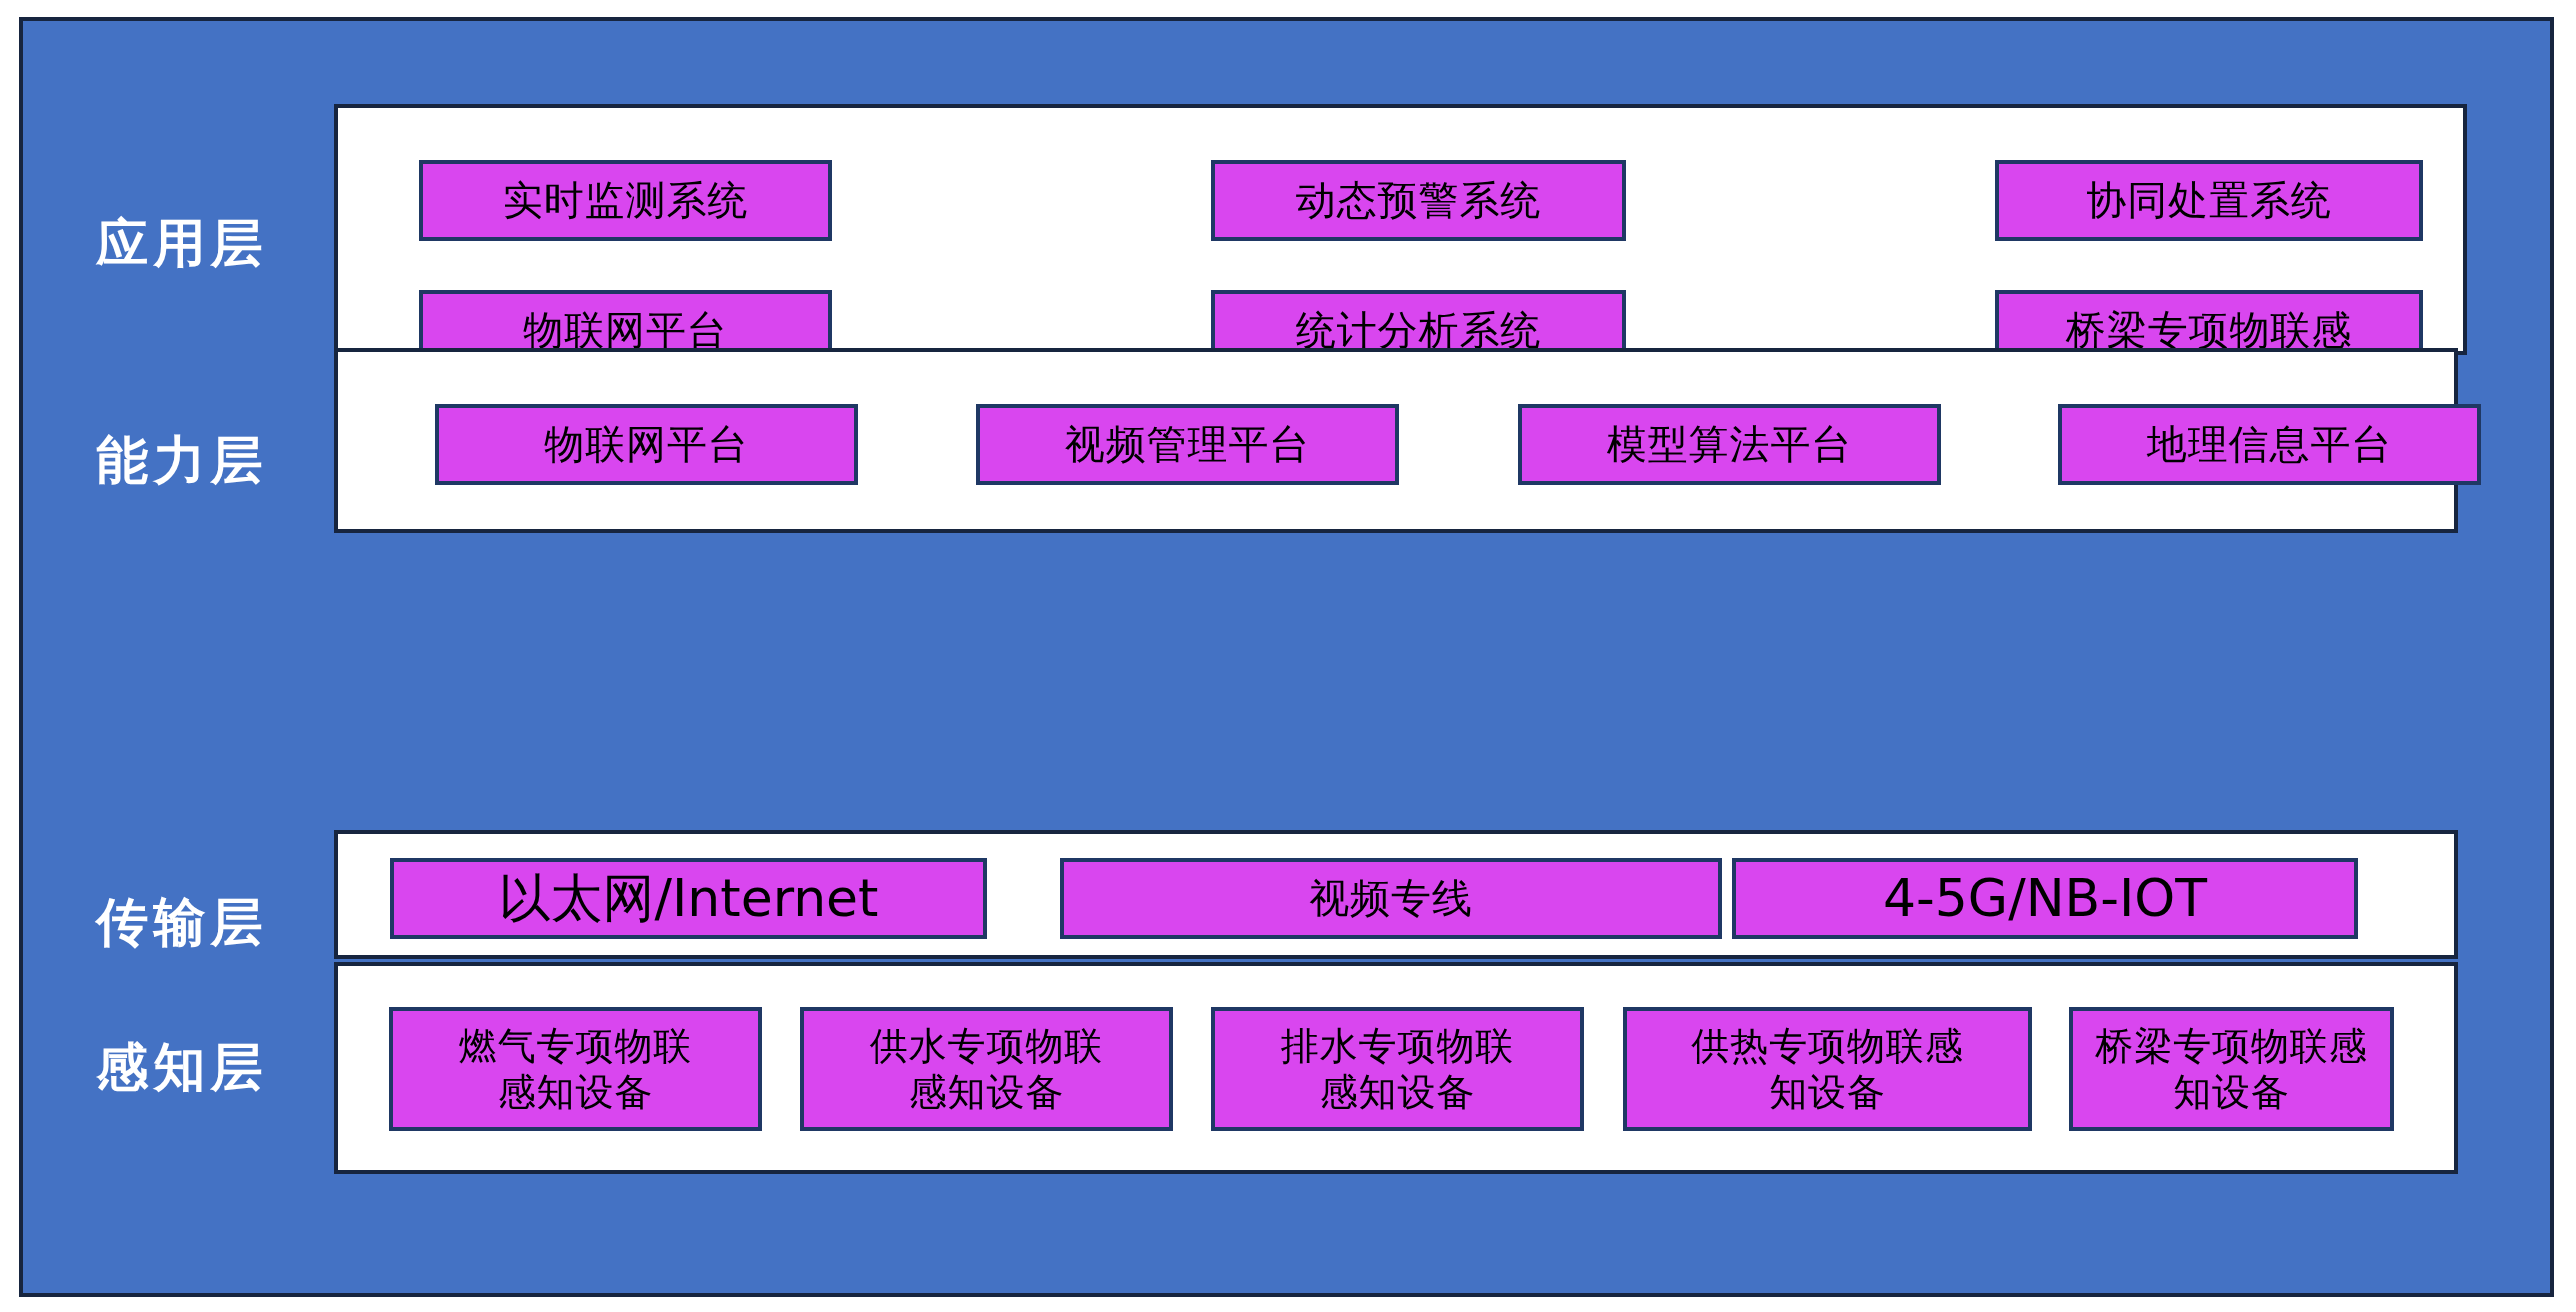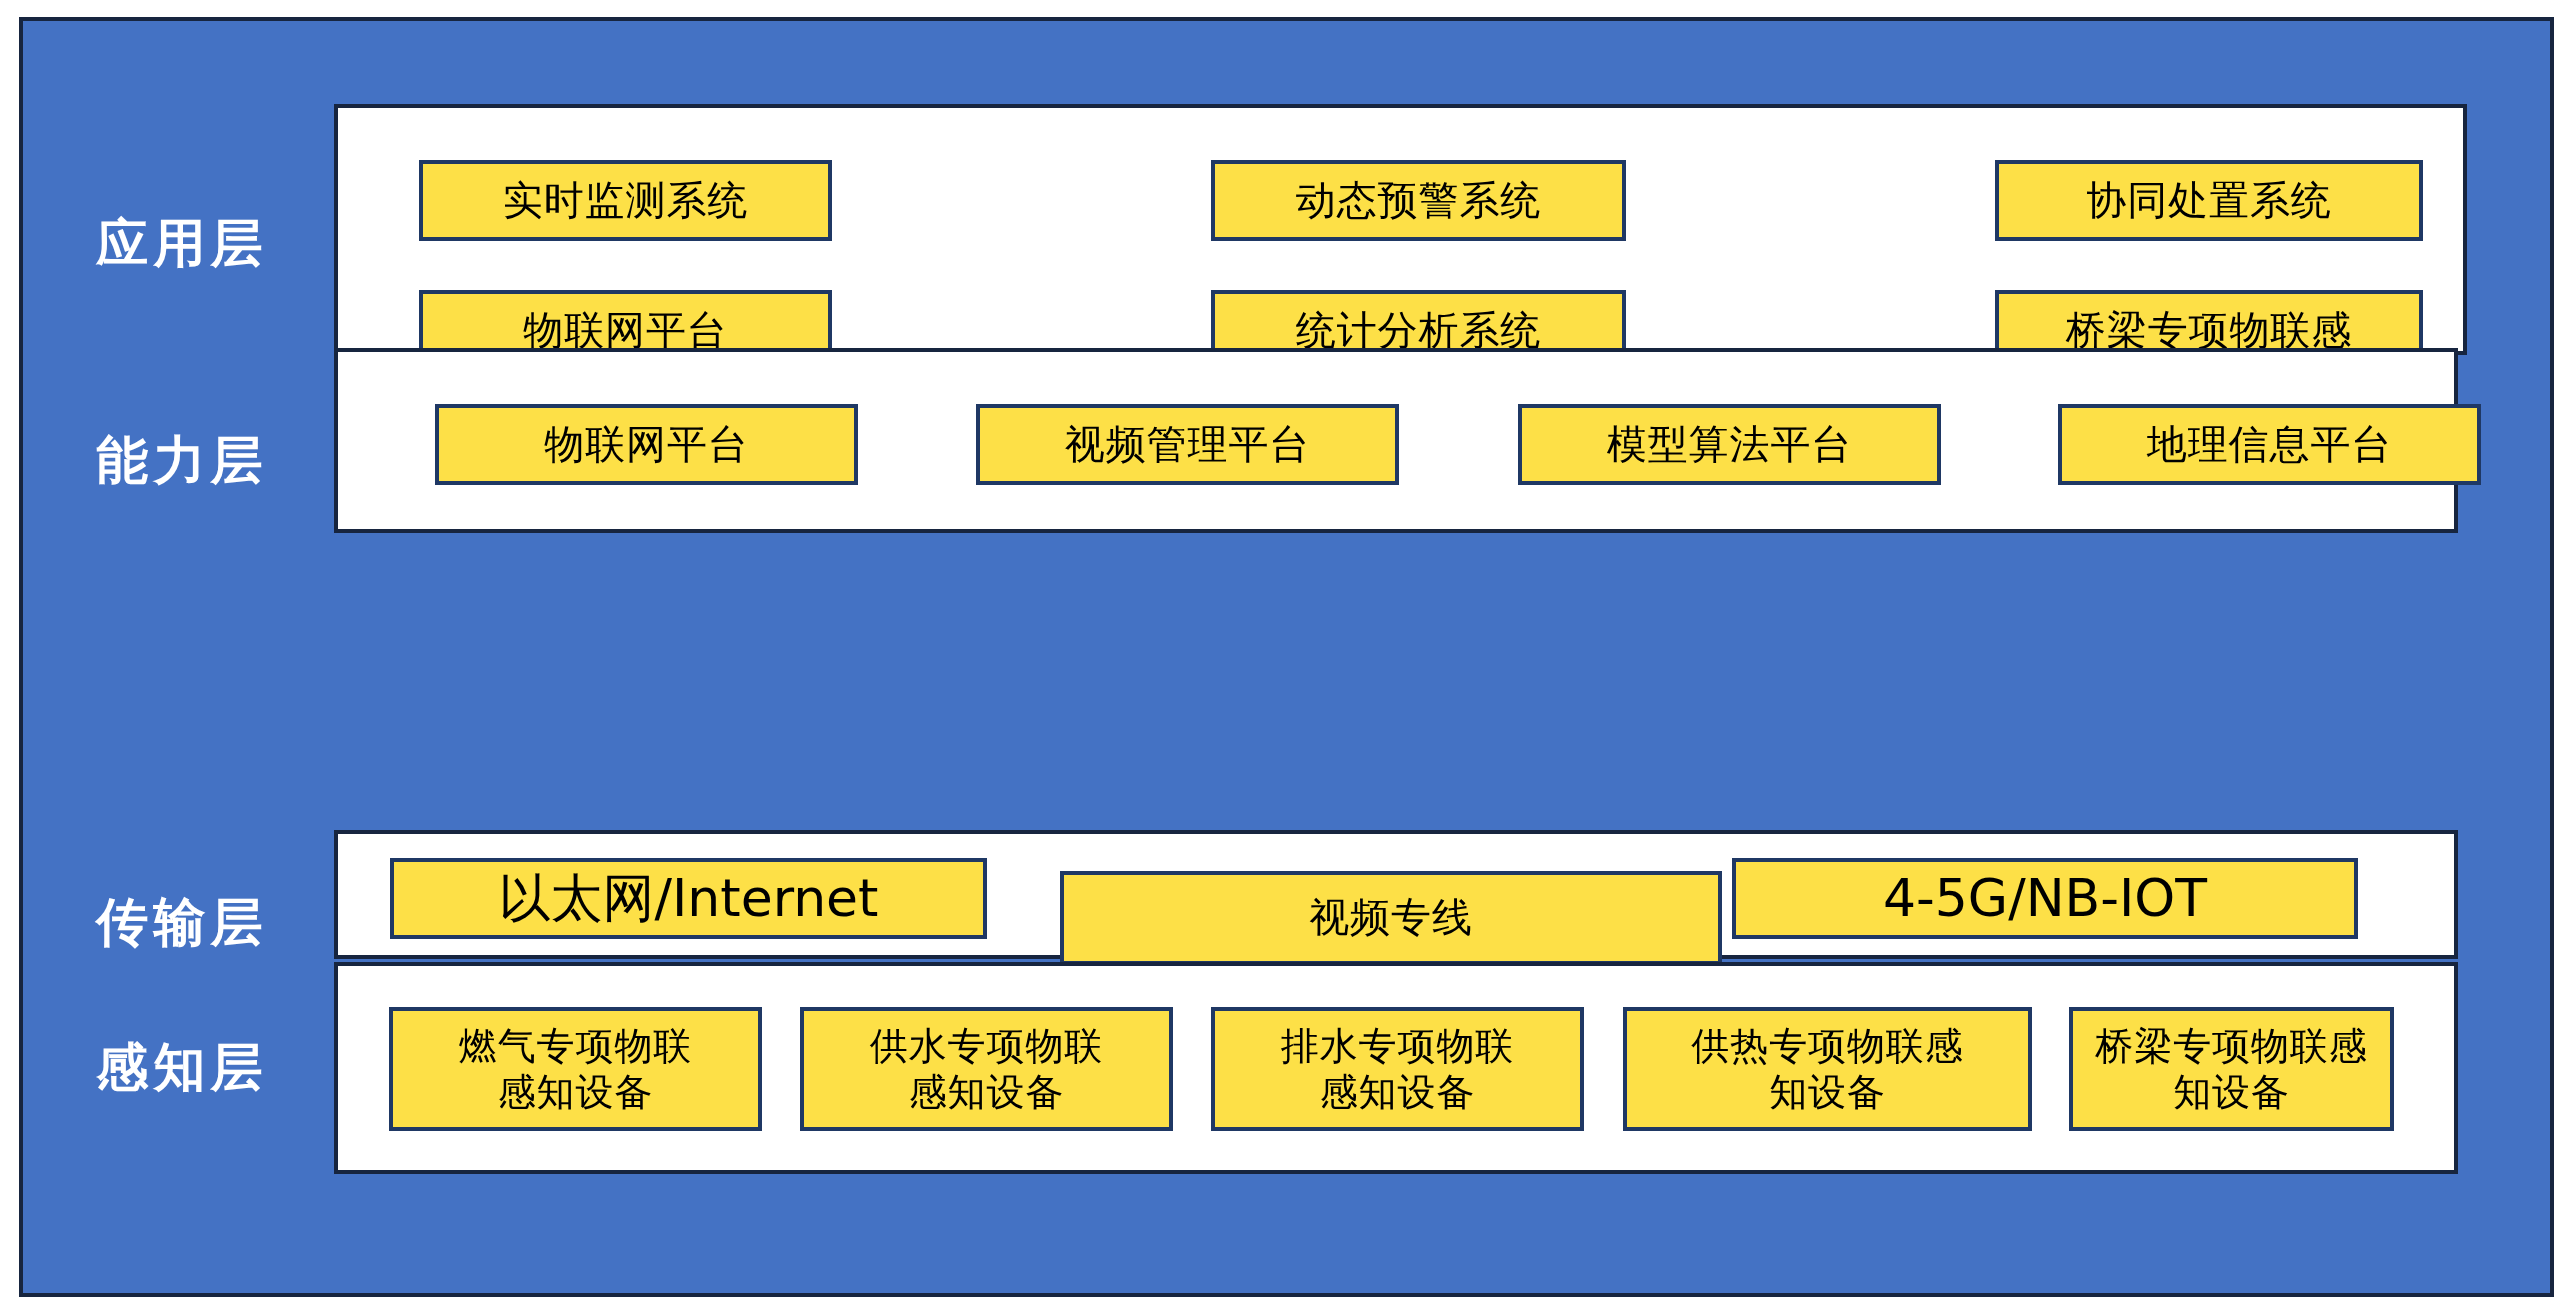--- a/index.html
+++ b/index.html
@@ -44,21 +44,21 @@
   .panel {
     position: absolute;
     background: #FFFFFF;
     border: 4.3px solid #17253F;
     box-sizing: border-box;
   }
 
   
   .node {
     position: absolute;
-    background: #fde047;
+    background: #d946ef;
     border: 4.3px solid #1F3864;
     box-sizing: border-box;
     display: flex;
     align-items: center;
     justify-content: center;
     text-align: center;
     color: #000000;
     font-size: 40px;
     line-height: 1.18;
     letter-spacing: 0.9px;
@@ -108,21 +108,21 @@
 
     <div class="node" style="left:1720px; top:52px; width:423px; height:81px;">地理信息平台</div>
   </div>
 
   <div class="layer-label" style="top:875px;">传输层</div>
 
   <div class="panel" style="left:311px; top:809px; width:2124px; height:129px;">
 
     <div class="node latin" style="left:52px; top:24px; width:597px; height:81px;">以太网/Internet</div>
 
-    <div class="node" style="left:722px; top:24px; width:662px; height:94px;margin-top:13px;">视频专线</div>
+    <div class="node" style="left:722px; top:24px; width:662px; height:81px;">视频专线</div>
 
     <div class="node latin" style="left:1394px; top:24px; width:626px; height:81px;">4-5G/NB-IOT</div>
   </div>
 
   <div class="layer-label" style="top:1020px;">感知层</div>
 
   <div class="panel" style="left:311px; top:941px; width:2124px; height:212px;">
 
     <div class="node two-line" style="left:51px; top:41px; width:373px; height:124px;">
       <span>

